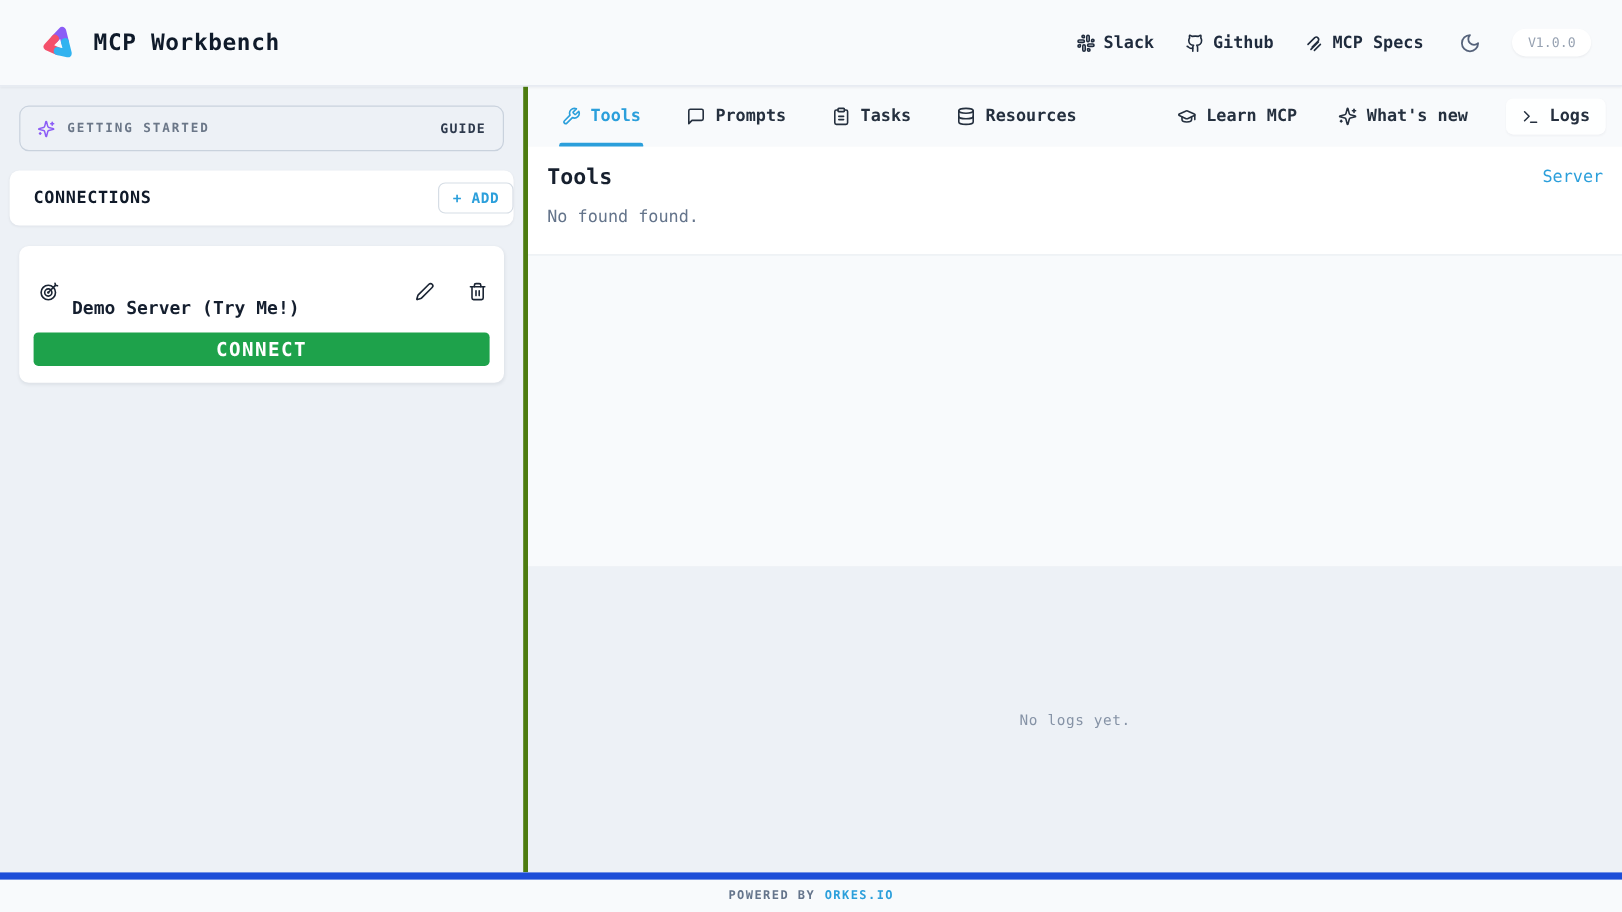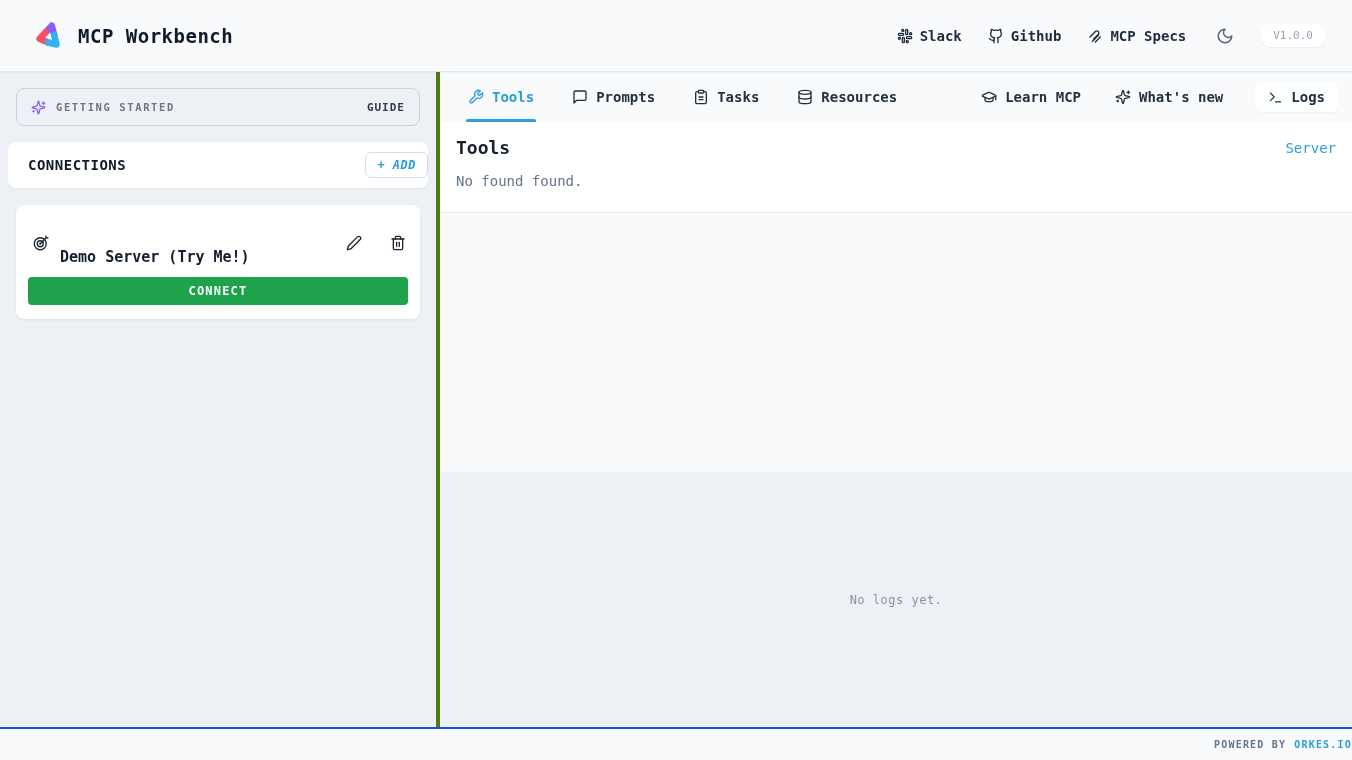--- a/index.html
+++ b/index.html
@@ -32,32 +32,32 @@
   .guide-box .icon { color:#8b5cf6; display:flex; }
   .gs-label { font-size:10.5px; letter-spacing:1.6px; color:#6b7788; font-weight:bold; flex:1; }
   .gs-action { font-size:11px; letter-spacing:1px; font-weight:bold; color:#2e3a4d; cursor:pointer; }
 
   .connections-card { margin:16px -8px 12px -8px; background:#ffffff; border-radius:8px; height:46px;
                       display:flex; align-items:center; justify-content:space-between;
                       padding:0 0 0 20px; box-shadow:0 1px 2px rgba(15,23,42,.05); }
   .connections-card h2 { font-size:14px; font-weight:bold; letter-spacing:.5px; color:#101a29; }
   .add-btn { background:#ffffff; border:1px solid #d6dde5; border-radius:6px; padding:5px 11px;
              font-family:inherit; font-size:12px; font-weight:bold; color:#2b9fdb; cursor:pointer;
-             letter-spacing:.5px;font-style:italic; }
+             letter-spacing:.5px; }
 
   .server-card { margin-top:17px; background:#ffffff; border-radius:8px; padding:14px 12px 14px 12px;
                  box-shadow:0 1px 3px rgba(15,23,42,.07); }
   .server-head { display:flex; align-items:center; gap:10px; padding:0 0 0 4px; }
   .server-head .icon { display:flex; color:#1b2534; }
   .server-name { font-size:15px; font-weight:bold; color:#141e2e; flex:1;margin-top:29px; }
   .icon-btn { background:none; border:none; cursor:pointer; color:#55616f; display:flex; padding:2px; }
   .icon-btn + .icon-btn { margin-left:14px; }
   .server-url { margin:12px 0 0 4px; font-size:12px; color:#5f6f82; }
   .connect-btn { margin:11px 0 0 0; width:100%; height:28px; background:#1ea24b; border:none;
-                 border-radius:4px; color:#ffffff; font-family:inherit; font-size:12px;
+                 border-radius:4px; color:#ffffff; font-family:inherit; font-size:16px;
                  font-weight:bold; letter-spacing:1.2px; cursor:pointer; }
 
   
   .main { flex:1; display:flex; flex-direction:column; min-width:0; }
   .tabbar { height:50px; flex:none; background:#f8fafc; display:flex; align-items:stretch;
             padding:0 14px 0 26px; }
   .tab { display:flex; align-items:center; gap:8px; font-size:14px; font-weight:bold; color:#25303f;
          cursor:pointer; position:relative; padding:0 2px; }
   .tab .icon { display:flex; }
   .tabbar > .tab + .tab { margin-left:34px; }
@@ -74,22 +74,22 @@
   .panel-head { display:flex; align-items:center; justify-content:space-between; }
   .panel-head h2 { font-size:18px; font-weight:bold; color:#17202e; }
   .refresh-link { font-size:14px; color:#2b9fdb; text-decoration:none; cursor:pointer; }
   .empty-msg { margin-top:15px; font-size:14px; color:#64748b; }
 
   .upper-spacer { height:259px; flex:none; background:#f8fafc; }
   .logs-panel { flex:1; background:#edf1f6; display:flex; align-items:center; justify-content:center; }
   .logs-panel p { font-size:12px; color:#8693a6; letter-spacing:.5px; }
 
   
-  .footer { height:33px; flex:none; background:#f8fafc; border-top:2px solid #1d4ed8;
-            display:flex; align-items:center; justify-content:flex-end; gap:8px; }
+  .footer { height:33px; flex:none; background:#f8fafc; border-top:6px solid #1d4ed8;
+            display:flex; align-items:center; justify-content:center; gap:8px; }
   .footer .powered { font-size:10px; letter-spacing:1.2px; color:#64748b; font-weight:bold; }
   .footer a { font-size:10px; letter-spacing:1.2px; color:#2b9fdb; font-weight:bold;
               text-decoration:none; cursor:pointer; }
 
   svg { display:block; }
 </style>
 </head>
 <body>
 
 <div class="app">

